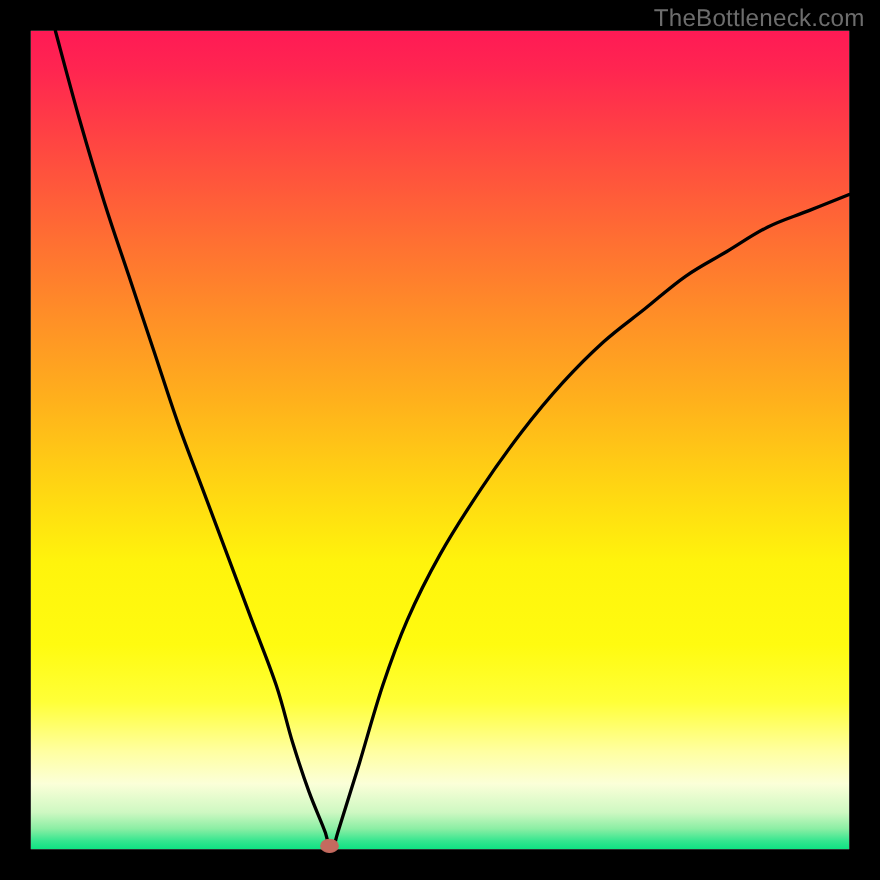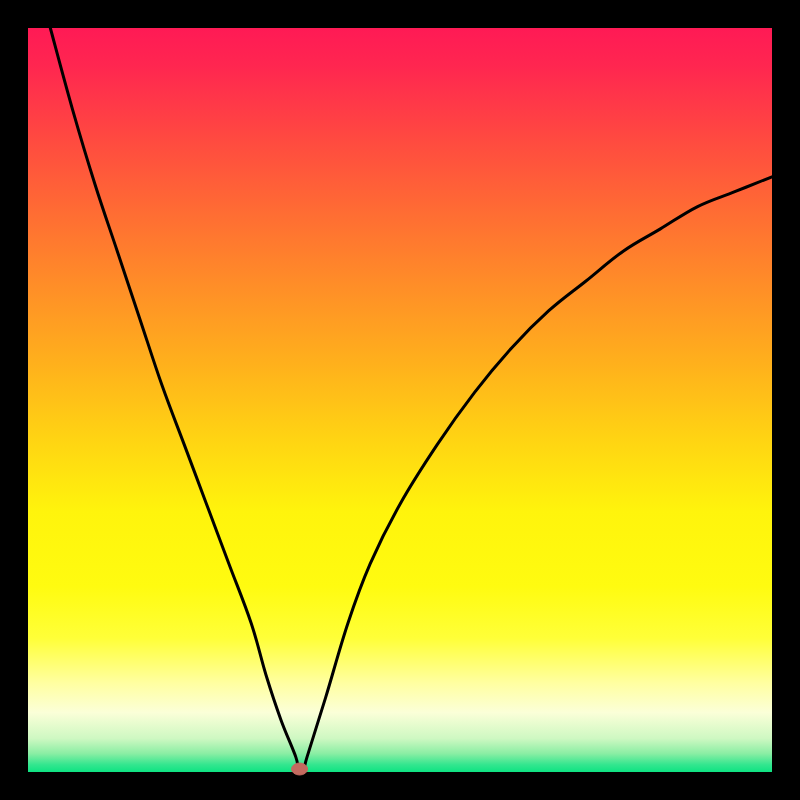--- a/index.html
+++ b/index.html
@@ -27,20 +27,21 @@
     z-index: 10;
   }
   svg {
     display: block;
   }
 </style>
 </head>
 <body>
 
 <div class="frame">
+  <div class="watermark">TheBottleneck.com</div>
 
   <svg id="chart-svg" width="800" height="800" viewBox="0 0 800 800">
     <defs>
       <linearGradient id="bgGrad" x1="0" y1="0" x2="0" y2="1">
           <stop offset="0%" stop-color="#ff1a55"></stop>
           <stop offset="5%" stop-color="#ff2650"></stop>
           <stop offset="15%" stop-color="#ff4a40"></stop>
           <stop offset="25%" stop-color="#ff6d33"></stop>
           <stop offset="35%" stop-color="#ff8f27"></stop>
           <stop offset="45%" stop-color="#ffb01c"></stop>

